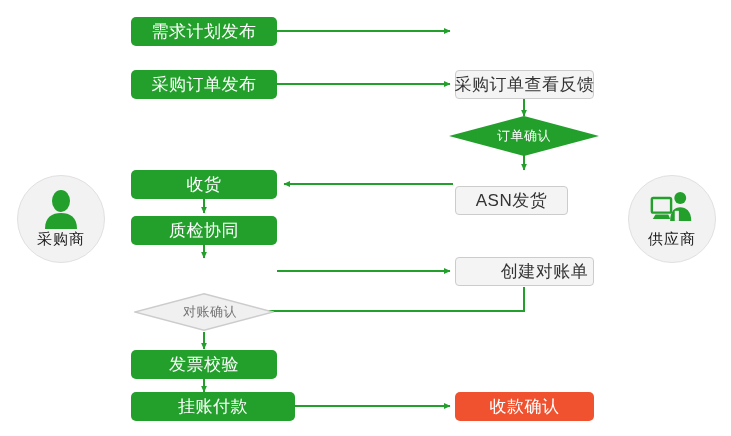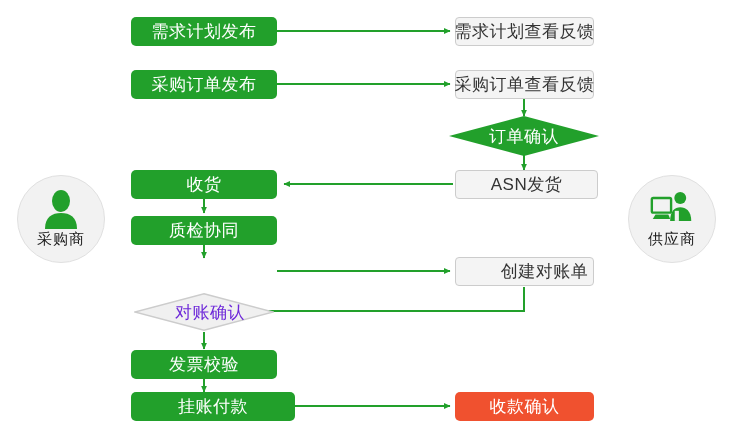--- a/index.html
+++ b/index.html
@@ -73,27 +73,27 @@
   }
   .diamond .dshape {
     position: absolute;
     left: 0;
     top: 0;
     width: 100%;
     height: 100%;
   }
   .diamond .dlabel {
     position: relative;
-    font-size: 17px;
+    font-size: 13px;
     letter-spacing: .5px;
     white-space: nowrap;
     z-index: 2;
   }
   .diamond.green .dlabel { color: #ffffff; }
-  .diamond.grey  .dlabel { color: #6d28d9; margin-left: 12px; }
+  .diamond.grey  .dlabel { color: #737373; margin-left: 12px; }
 
   
   .actor {
     position: absolute;
     width: 86px;
     height: 86px;
     border-radius: 50%;
     background: #f2f2f2;
     border: 1px solid #e0e0e0;
     display: flex;
@@ -171,40 +171,37 @@
       <path d="M22 33 C22 22 27 18 33 18 C39 18 45 22 45 33 Z" fill="#22a02b"></path>
       <rect x="27" y="22" width="4.5" height="11" fill="#f2f2f2"></rect>
     </svg>
     <span class="actor-label">供应商</span>
   </div>
 
   <div class="node green" style="left:131px; top:17px; width:146px; height:29px;">
     <span>需求计划发布</span>
   </div>
 
-  <div class="node grey" style="left:455px; top:17px; width:139px; height:29px;">
-    <span>需求计划查看反馈</span>
-  </div>
 
   <div class="node green" style="left:131px; top:70px; width:146px; height:29px;">
     <span>采购订单发布</span>
   </div>
 
   <div class="node grey" style="left:455px; top:70px; width:139px; height:29px;">
     <span>采购订单查看反馈</span>
   </div>
 
   <div class="diamond green" style="left:449px; top:116px; width:150px; height:40px;">
     <svg class="dshape" viewBox="0 0 150 40" preserveAspectRatio="none">
       <polygon points="75,0 150,20 75,40 0,20" fill="#22a02b"></polygon>
     </svg>
     <span class="dlabel">订单确认</span>
   </div>
 
-  <div class="node grey" style="left:455px; top:170px; width:143px; height:29px;">
+  <div class="node grey" style="left:455px; top:186px; width:113px; height:29px;">
     <span>ASN发货</span>
   </div>
 
   <div class="node green" style="left:131px; top:170px; width:146px; height:29px;">
     <span>收货</span>
   </div>
 
   <div class="node green" style="left:131px; top:216px; width:146px; height:29px;">
     <span>质检协同</span>
   </div>

